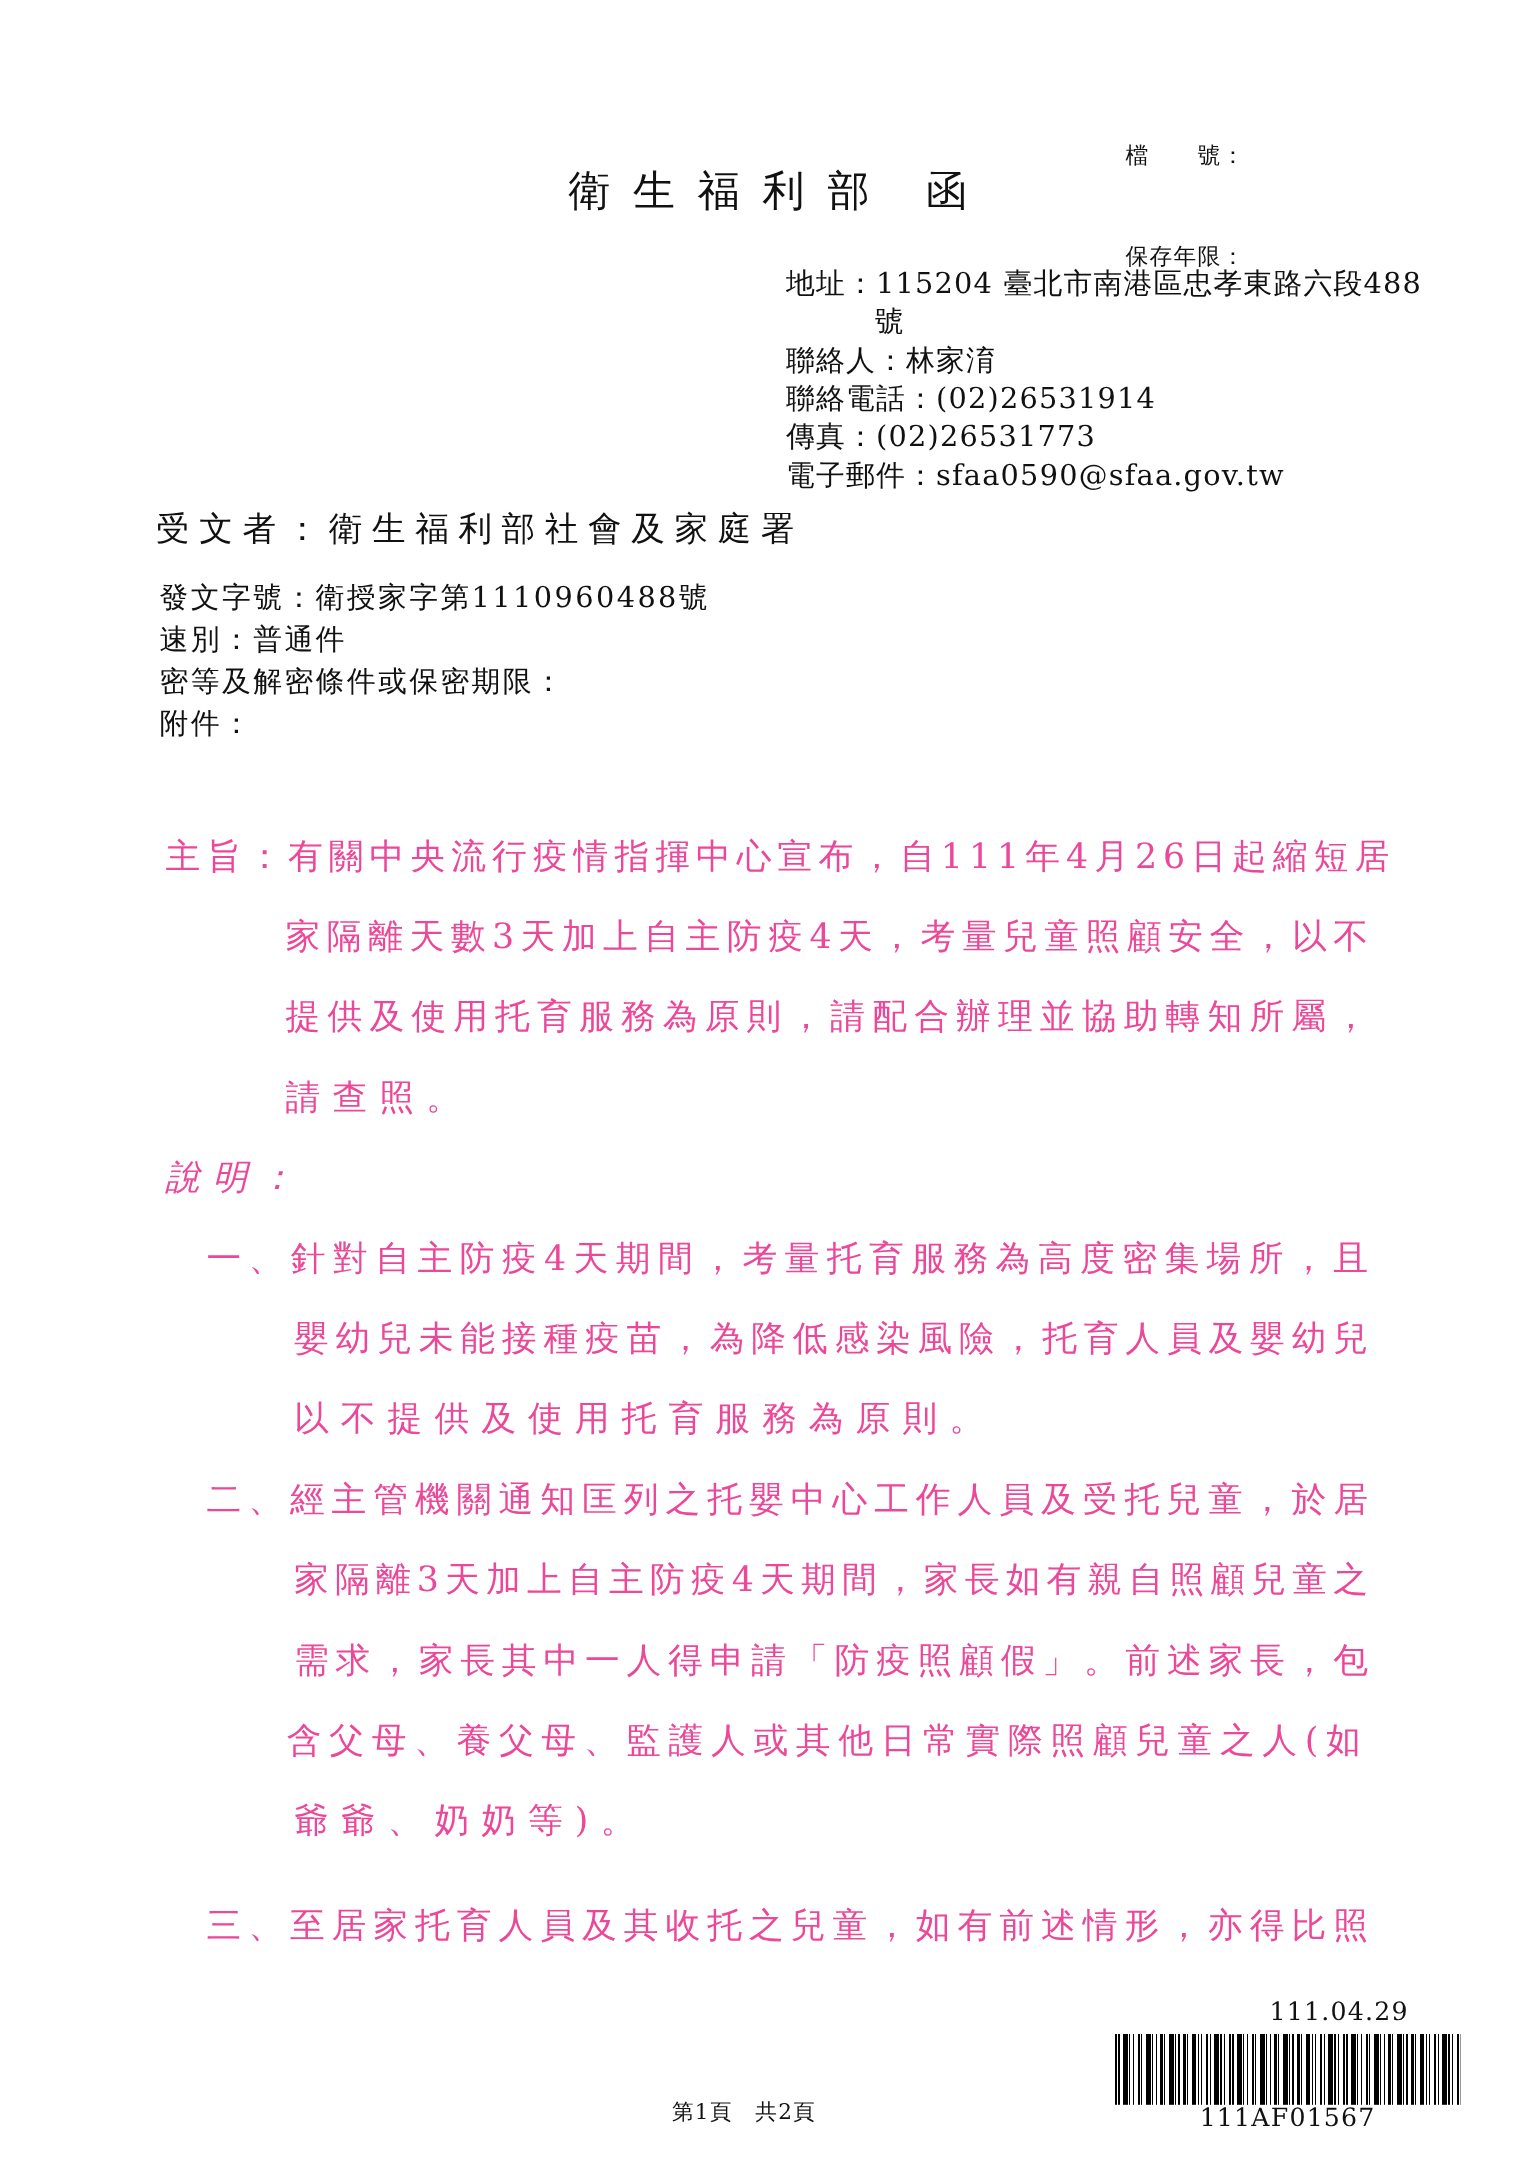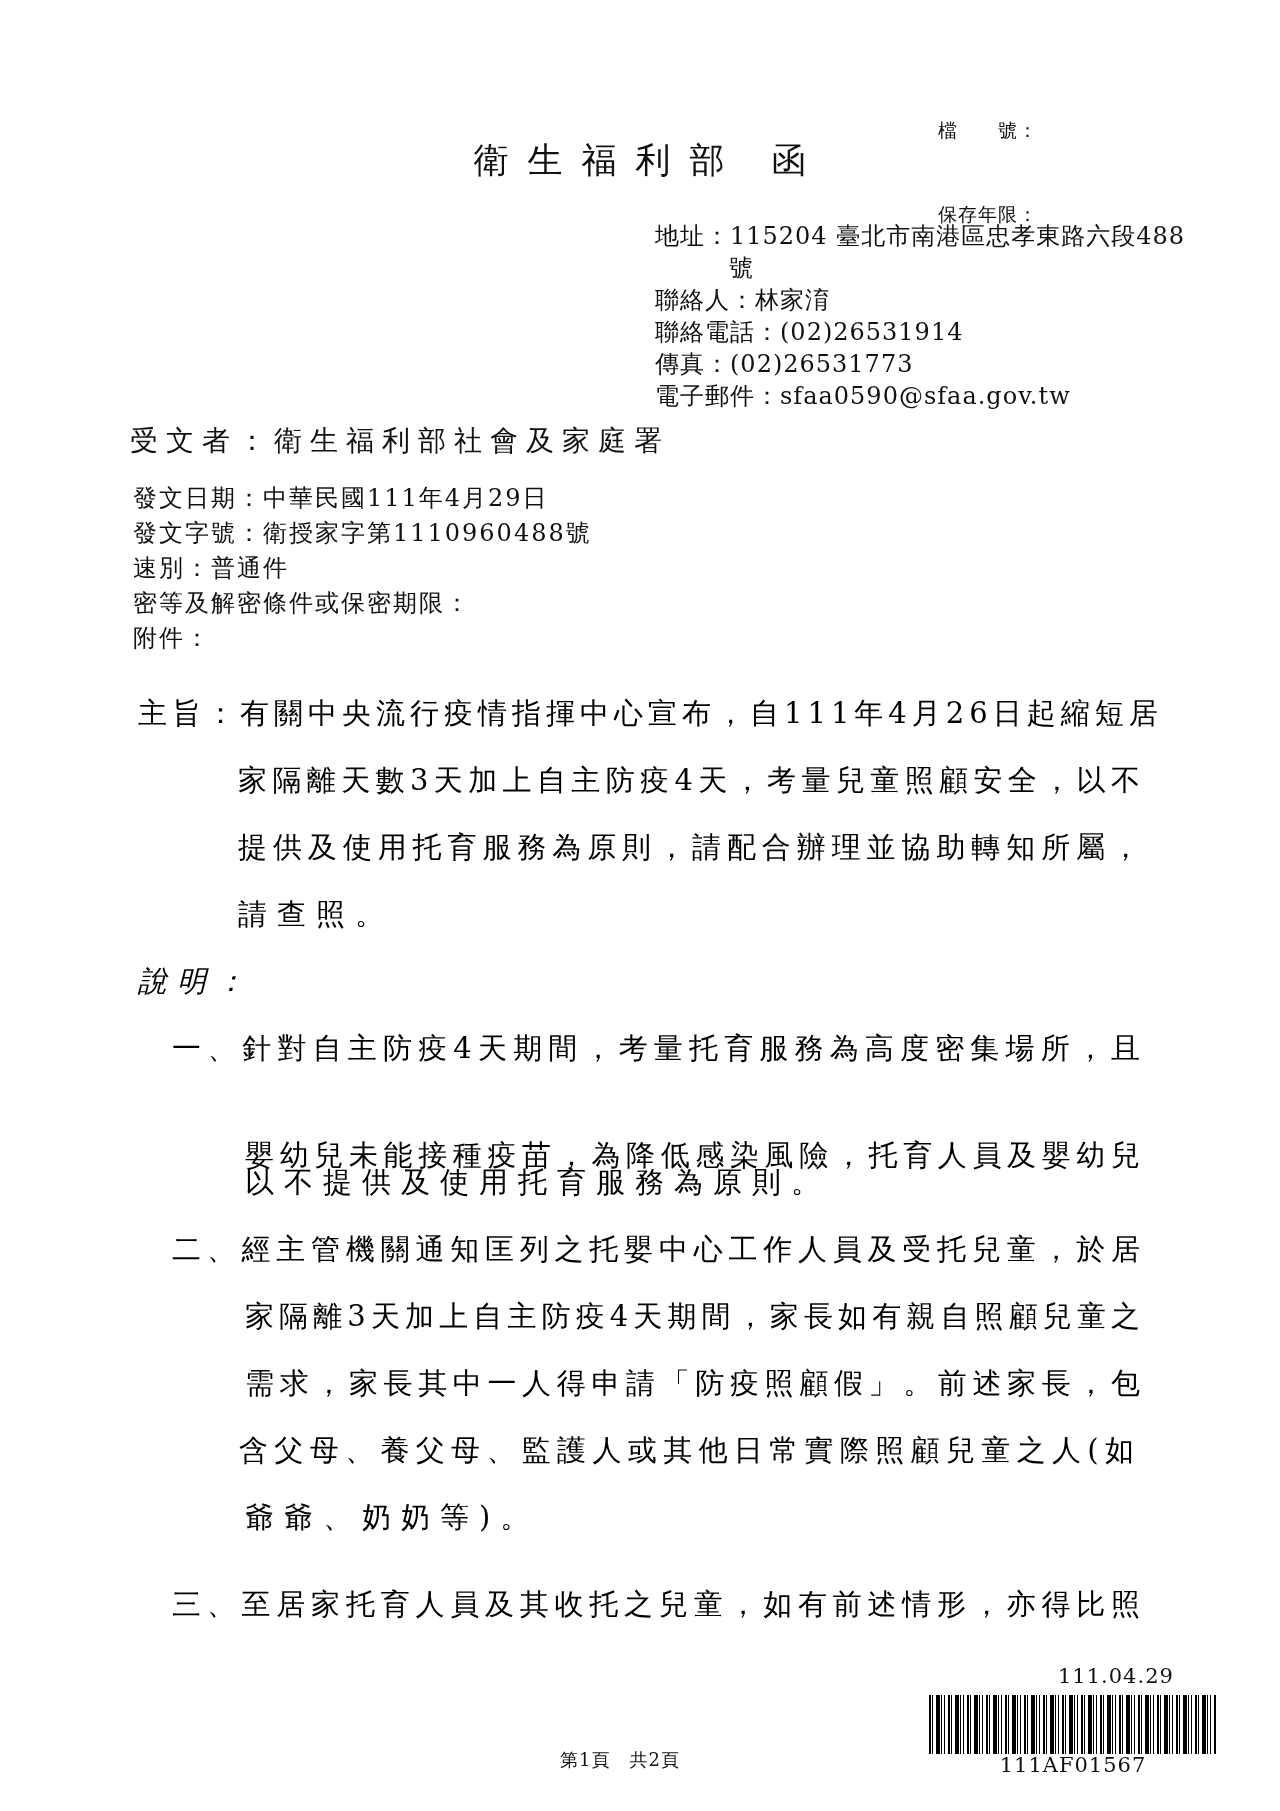--- a/index.html
+++ b/index.html
@@ -23,31 +23,31 @@
   .sender{left:655px;top:220px;font-size:24px;line-height:32px;letter-spacing:1px;white-space:nowrap;}
   .sender .wrap-line{padding-left:74px;}
   
   .recipient{left:130px;top:400px;font-size:28px;line-height:34px;letter-spacing:8px;white-space:nowrap;margin-top:24px;}
   
   .docinfo{left:133px;top:481px;font-size:24px;line-height:35px;letter-spacing:2px;white-space:nowrap;}
   
   .bl{
     position:absolute;
     font-size:29px;line-height:36px;letter-spacing:5px;
-    white-space:nowrap;color:#000000;
+    white-space:nowrap;color:#ec4899;
   }
   .j{text-align:justify;text-align-last:justify;text-justify:inter-character;}
   .sp{letter-spacing:10px;}
   .l-subj1{left:138px;top:695px;width:1007px;}
   .l-subj2{left:238px;top:762px;width:907px;}
   .l-subj3{left:238px;top:829px;width:907px;}
   .l-subj4{left:238px;top:896px;}
   .l-expl {left:138px;top:963px;font-style:italic;}
   .l-i1a{left:172px;top:1030px;width:973px;}
-  .l-i1b{left:245px;top:1097px;width:900px;margin-top:40px;}
+  .l-i1b{left:245px;top:1097px;width:900px;}
   .l-i1c{left:245px;top:1164px;}
   .l-i2a{left:172px;top:1231px;width:973px;}
   .l-i2b{left:245px;top:1298px;width:900px;}
   .l-i2c{left:245px;top:1365px;width:900px;}
   .l-i2d{left:239px;top:1432px;width:900px;}
   .l-i2e{left:245px;top:1499px;}
   .l-i3a{left:172px;top:1566px;width:973px;margin-top:20px;}
   
   .stamp-date{left:1058px;top:1664px;font-size:21px;letter-spacing:1px;white-space:nowrap;}
   .barcode{
@@ -81,21 +81,20 @@
     <div><span>聯絡電話：</span><span>(02)26531914</span></div>
     <div><span>傳真：</span><span>(02)26531773</span></div>
     <div><span>電子郵件：</span><span>sfaa0590@sfaa.gov.tw</span></div>
   </div>
 
   <div class="abs recipient">
     <span>受文者：</span><span>衛生福利部社會及家庭署</span>
   </div>
 
   <div class="abs docinfo">
-    <div><span>發文日期：</span><span>中華民國111年4月29日</span></div>
     <div><span>發文字號：</span><span>衛授家字第1110960488號</span></div>
     <div><span>速別：</span><span>普通件</span></div>
     <div>密等及解密條件或保密期限：</div>
     <div>附件：</div>
   </div>
 
   <div class="bl j l-subj1"><span>主旨：</span><span>有關中央流行疫情指揮中心宣布，自111年4月26日起縮短居</span></div>
   <div class="bl j l-subj2">家隔離天數3天加上自主防疫4天，考量兒童照顧安全，以不</div>
   <div class="bl j l-subj3">提供及使用托育服務為原則，請配合辦理並協助轉知所屬，</div>
   <div class="bl sp l-subj4">請查照。</div>

